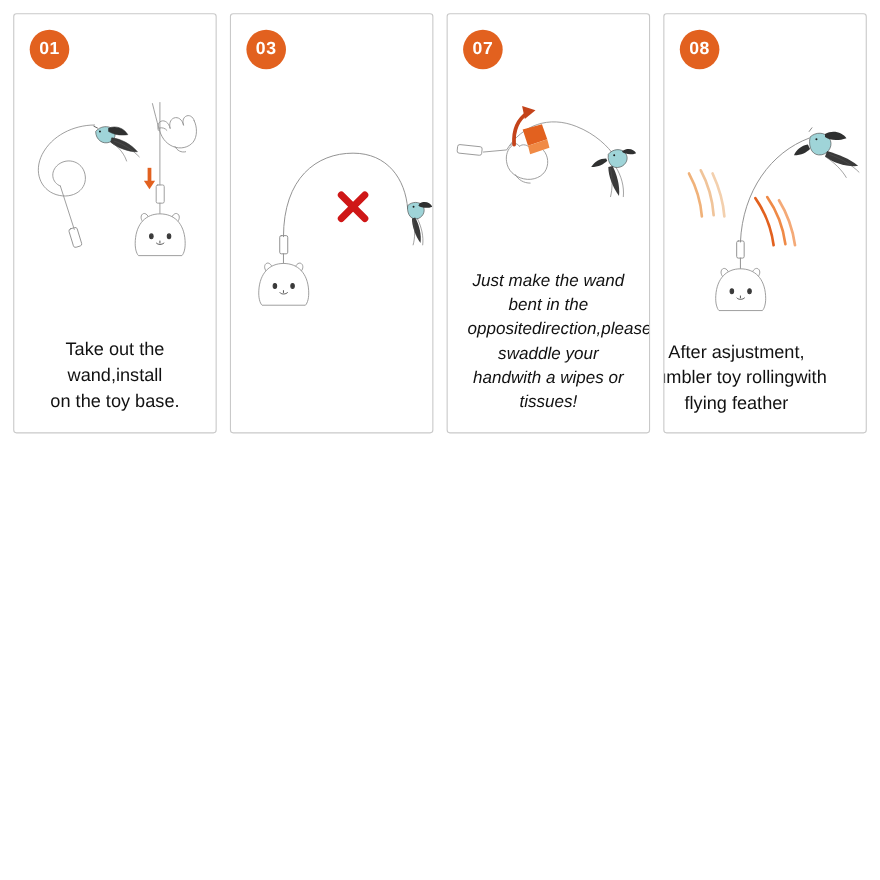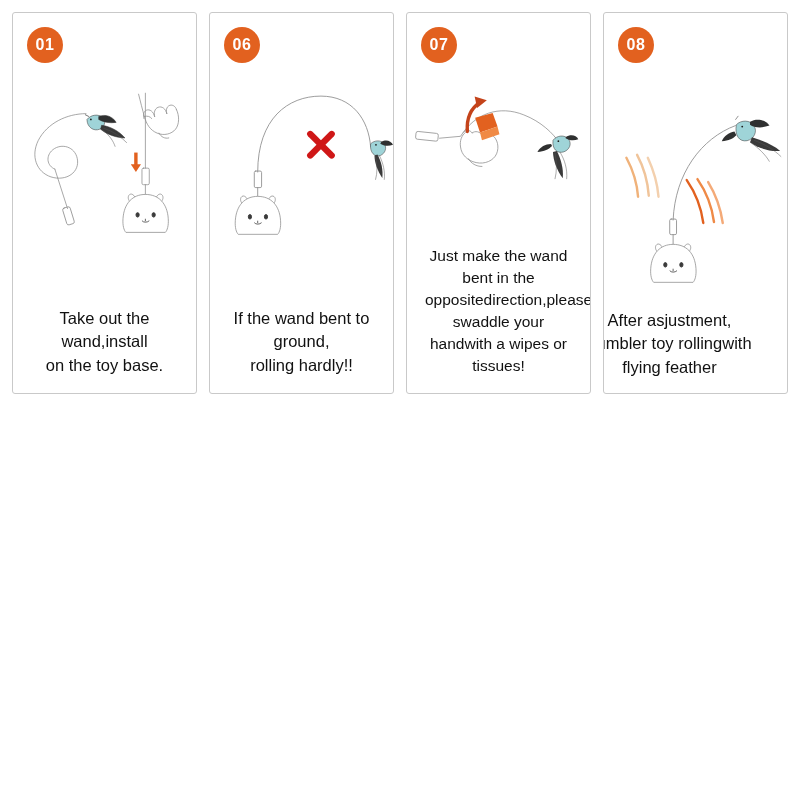--- a/index.html
+++ b/index.html
@@ -68,20 +68,21 @@
     flex: 0 0 auto;
     text-align: center;
     font-size: 16.5px;
     line-height: 1.42;
     padding: 0 18px 16px 18px;
     white-space: pre-line;
     color: #111111;
   }
   .caption.small {
     font-size: 15.5px;
+    font-style: italic;
   }
   .panel-4 .art { }
   .cap-right {
     position: absolute;
     right: 10px;
     bottom: 14px;
     width: 215px;
     text-align: center;
     font-size: 16.5px;
     line-height: 1.42;
@@ -147,21 +148,21 @@
           <path d="M265 280 C268 284 276 284 280 280" stroke="#3a3a3a" stroke-width="1.6" fill="none"></path>
           <path d="M272 276 L272 281" stroke="#3a3a3a" stroke-width="1.6"></path>
         </g>
       </svg>
     </div>
     <div class="caption">Take out the wand,install
 on the toy base.</div>
   </div>
 
   <div class="panel panel-2">
-    <div class="badge">06</div>
+    <div class="badge">03</div>
     <div class="art">
       <svg viewBox="0 0 376 310" preserveAspectRatio="xMidYMid meet">
 
         <g fill="none" stroke="#8f8f8f" stroke-width="1.8" stroke-linecap="round">
           <path d="M98 180 C98 70 160 24 228 24 C292 24 326 72 330 128"></path>
           <rect x="91" y="178" width="15" height="34" rx="3"></rect>
           <path d="M98 212 L98 232"></path>
         </g>
 
         <g>
@@ -184,22 +185,20 @@
           <path d="M98 230 C72 230 54 248 52 280 C51 294 54 304 58 308 L139 308 C143 304 146 294 145 280 C143 248 125 230 98 230 Z"></path>
           <g fill="#3a3a3a" stroke="#3a3a3a" stroke-width="2">
             <ellipse cx="82" cy="272" rx="3.3" ry="4.6"></ellipse>
             <ellipse cx="115" cy="272" rx="3.3" ry="4.6"></ellipse>
           </g>
           <path d="M91 284 C94 288 102 288 106 284" stroke="#3a3a3a" stroke-width="1.6" fill="none"></path>
           <path d="M98 280 L98 285" stroke="#3a3a3a" stroke-width="1.6"></path>
         </g>
       </svg>
     </div>
-    <div class="caption">If the wand bent to ground,
-rolling hardly!!</div>
   </div>
 
   <div class="panel panel-3">
     <div class="badge">07</div>
     <div class="art">
       <svg viewBox="0 0 376 290" preserveAspectRatio="xMidYMid meet">
 
         <g fill="none" stroke="#8f8f8f" stroke-width="1.6" stroke-linejoin="round">
           <rect x="18" y="152" width="46" height="16" rx="4" transform="rotate(6 41 160)"></rect>
           <path d="M66 164 L110 160"></path>

